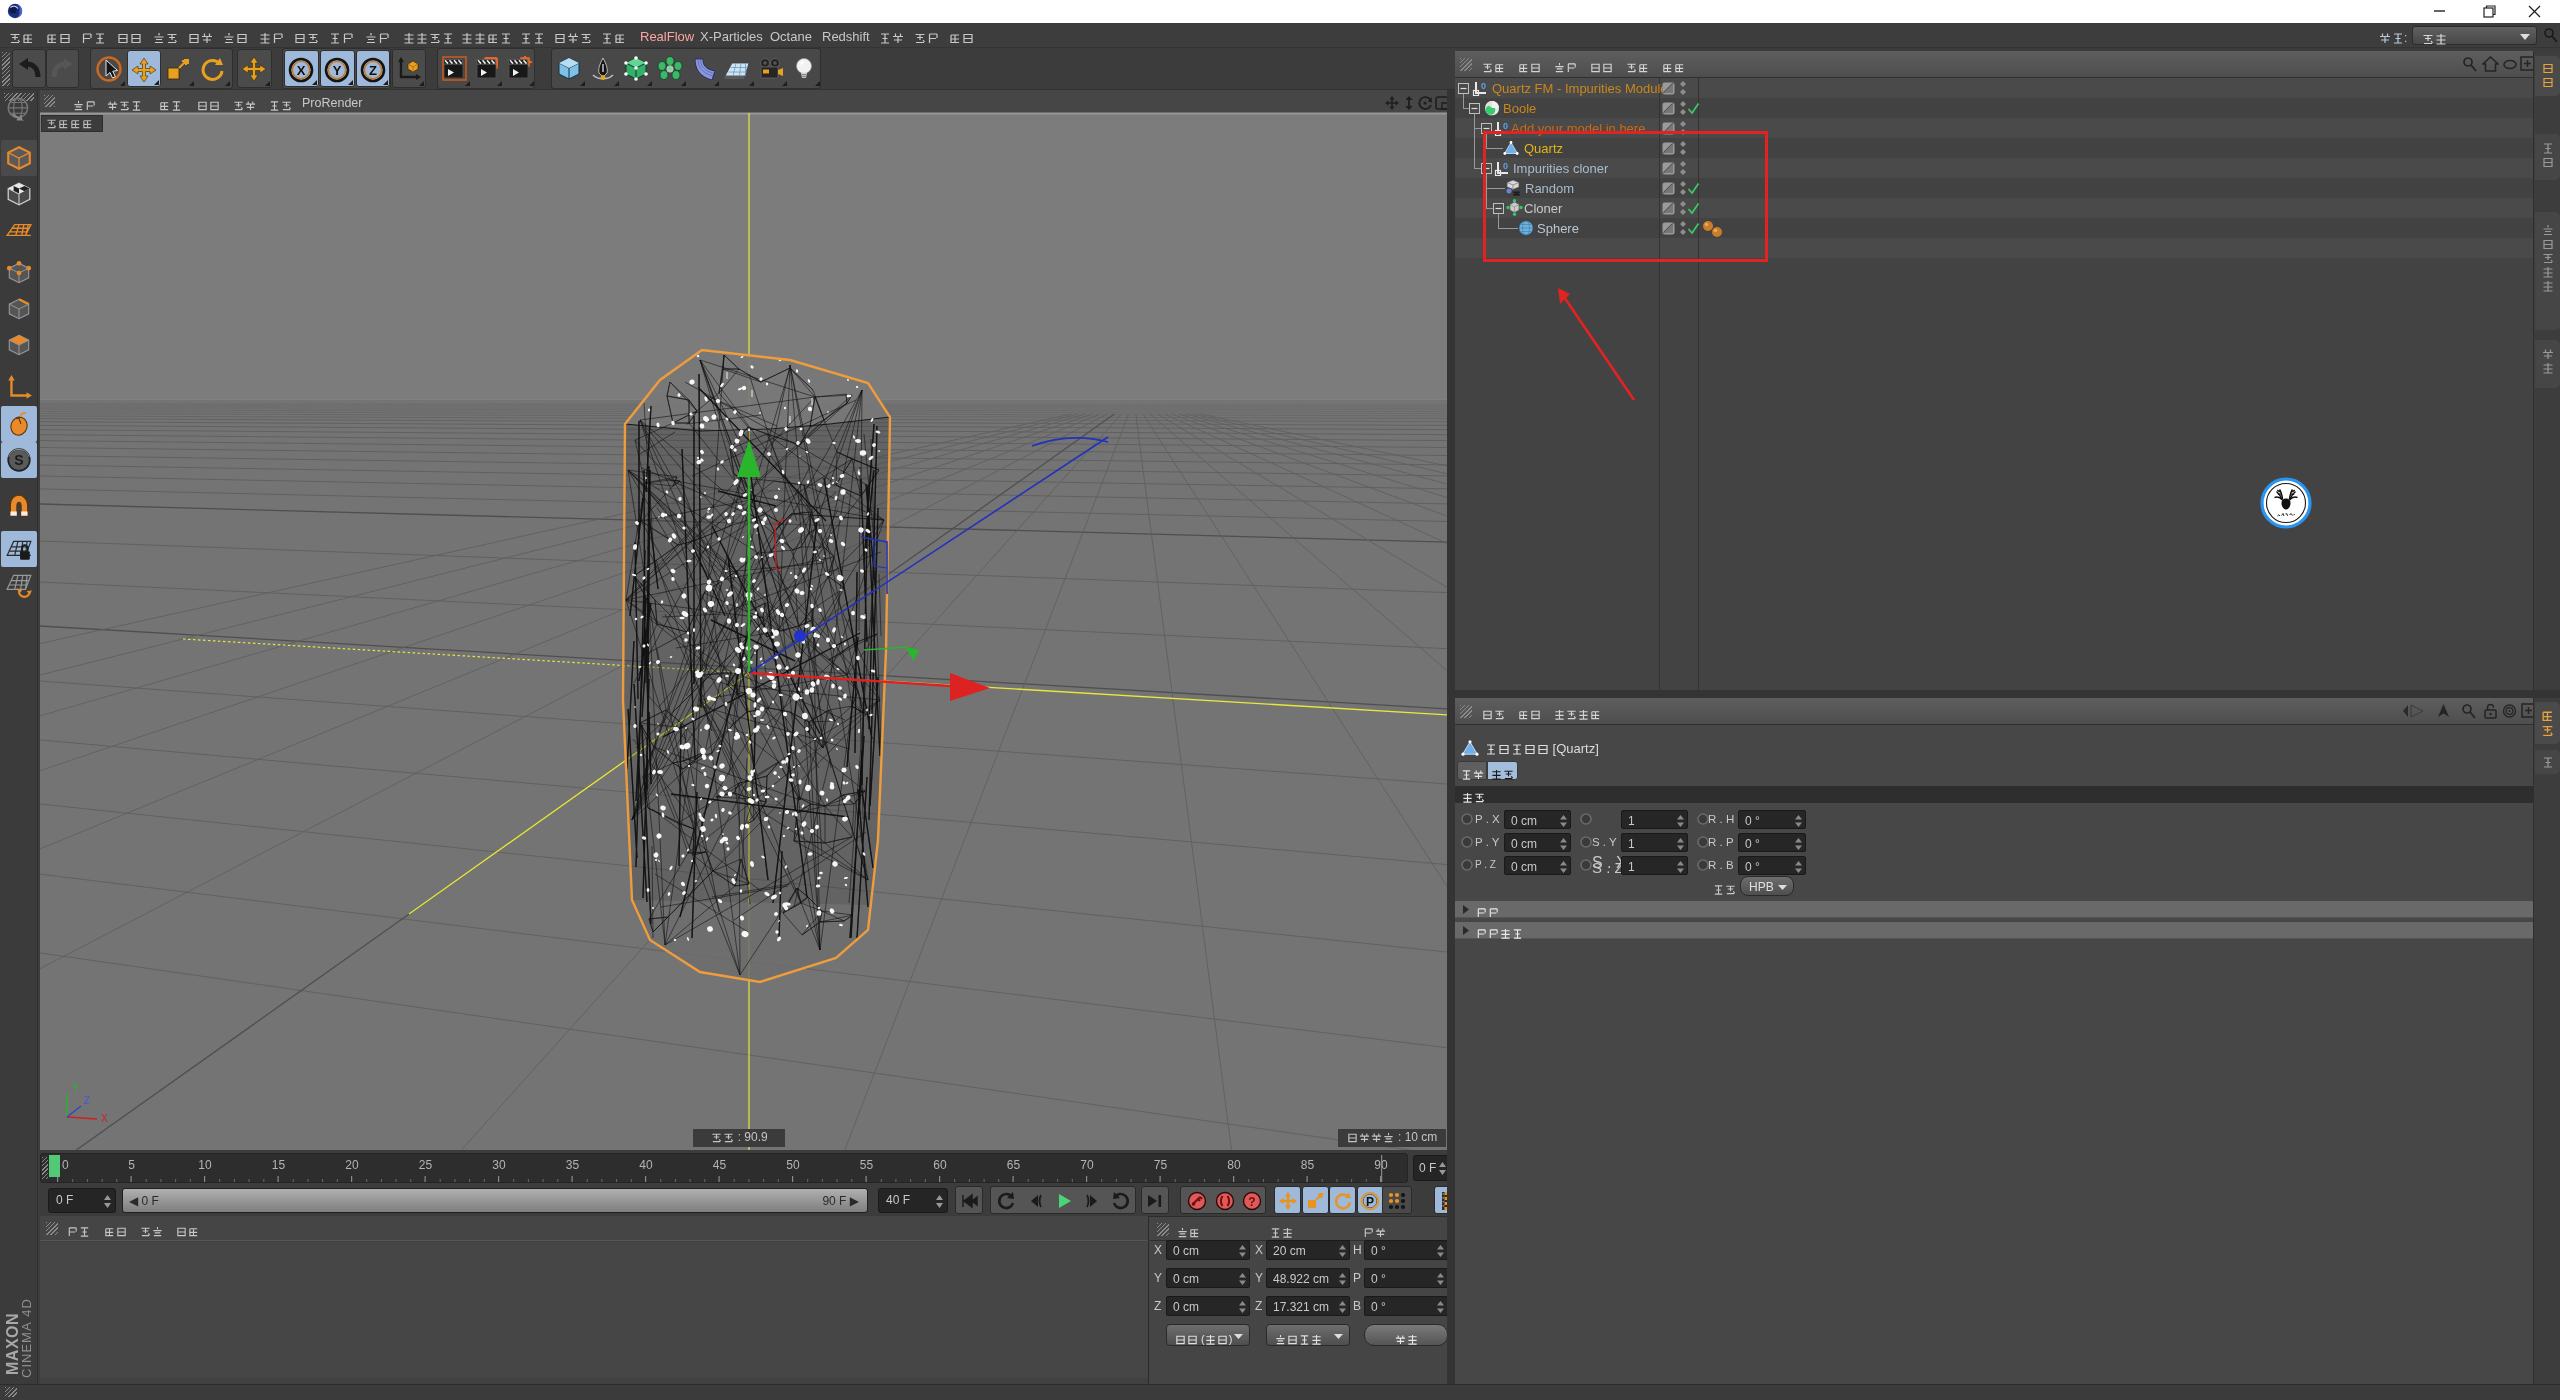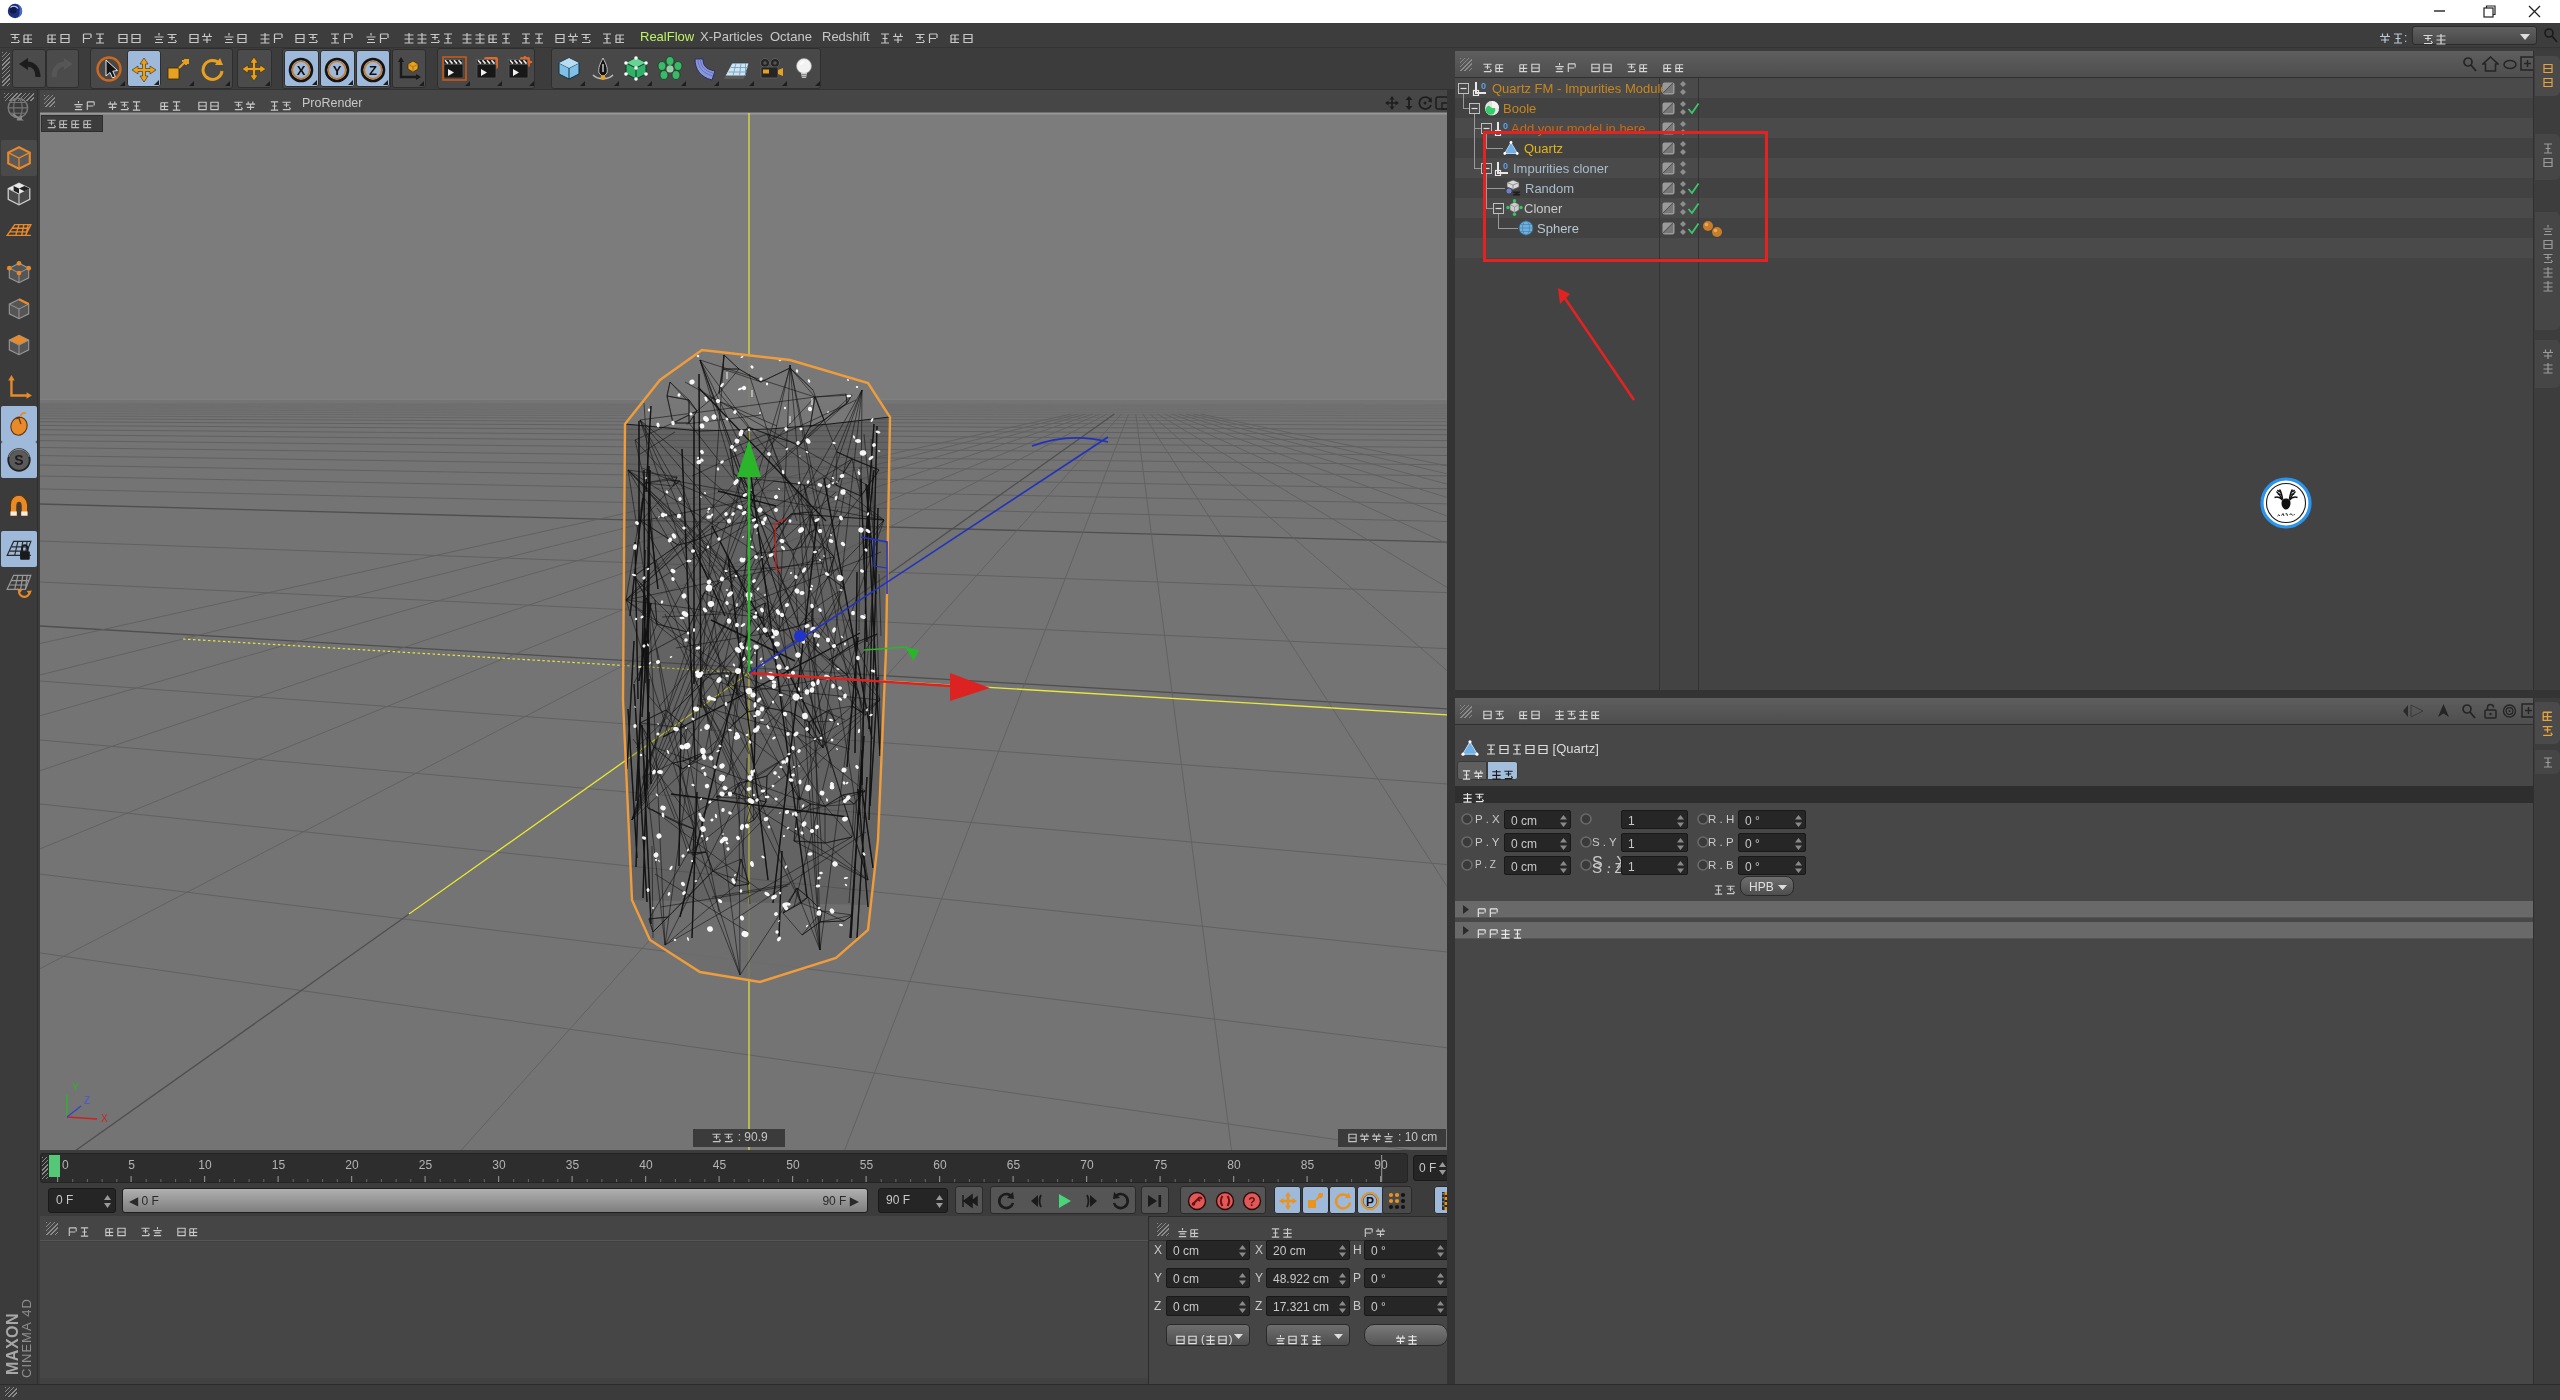--- a/index.html
+++ b/index.html
@@ -123,21 +123,21 @@
         </svg><svg class="cj" style="margin:0 0.5px 0px" width="12" height="12" viewBox="0 0 12 12">
           <path d="M1 4.5 H11 M3.5 1.5 V4.5 M8.5 1.5 V4.5 M2 8 H10 M6 4.5 V11" stroke="#c8c8c8" stroke-width="1.2" fill="none"></path>
         </svg><svg class="cj" style="margin:0 0.5px 0px" width="12" height="12" viewBox="0 0 12 12">
           <path d="M1.5 2.5 H10.5 M6 2.5 V8 M3 5.5 H9 M2 10.5 H10 M9 8 L10.5 10" stroke="#c8c8c8" stroke-width="1.2" fill="none"></path>
         </svg></span></div>
     <div class="a" style="left:600px;top:28px;width:60px;height:16px;"><span class="mi"><svg class="cj" style="margin:0 0.5px 0px" width="12" height="12" viewBox="0 0 12 12">
           <path d="M2 2 H10 M6 2 V11 M2 11 H10 M3.5 6.5 H8.5" stroke="#c8c8c8" stroke-width="1.2" fill="none"></path>
         </svg><svg class="cj" style="margin:0 0.5px 0px" width="12" height="12" viewBox="0 0 12 12">
           <path d="M2 3 H10 M2 3 V10.5 H10 M6 3 V10.5 M2 7 H10" stroke="#c8c8c8" stroke-width="1.2" fill="none"></path>
         </svg></span></div>
-    <div class="a" style="left:640px;top:29px;width:80px;height:16px;color:#bef264;font-size:13px">RealFlow</div>
+    <div class="a" style="left:640px;top:29px;width:80px;height:16px;color:#fca5a5;font-size:13px">RealFlow</div>
     <div class="a" style="left:700px;top:29px;width:80px;height:16px;color:#c8c8c8;font-size:13px">X-Particles</div>
     <div class="a" style="left:770px;top:29px;width:80px;height:16px;color:#c8c8c8;font-size:13px">Octane</div>
     <div class="a" style="left:822px;top:29px;width:80px;height:16px;color:#c8c8c8;font-size:13px">Redshift</div>
     <div class="a" style="left:878px;top:28px;width:40px;height:16px;"><span class="mi"><svg class="cj" style="margin:0 0.5px 0px" width="12" height="12" viewBox="0 0 12 12">
           <path d="M2 2 H10 M6 2 V11 M2 11 H10 M3.5 6.5 H8.5" stroke="#c8c8c8" stroke-width="1.2" fill="none"></path>
         </svg><svg class="cj" style="margin:0 0.5px 0px" width="12" height="12" viewBox="0 0 12 12">
           <path d="M1 4.5 H11 M3.5 1.5 V4.5 M8.5 1.5 V4.5 M2 8 H10 M6 4.5 V11" stroke="#c8c8c8" stroke-width="1.2" fill="none"></path>
         </svg></span></div>
     <div class="a" style="left:913px;top:28px;width:40px;height:16px;"><span class="mi"><svg class="cj" style="margin:0 0.5px 0px" width="12" height="12" viewBox="0 0 12 12">
           <path d="M1.5 2.5 H10.5 M6 2.5 V8 M3 5.5 H9 M2 10.5 H10 M9 8 L10.5 10" stroke="#c8c8c8" stroke-width="1.2" fill="none"></path>
@@ -1236,21 +1236,21 @@
       <div class="a" style="left:7px;top:4px">0 F</div>
       <svg class="a" style="right:4px;top:6px" width="7" height="13" viewBox="0 0 7 13">
         <path d="M0 5 L3.5 0 L7 5Z M0 8 L3.5 13 L7 8Z" fill="#999"></path>
       </svg>
     </div>
     <div class="a" style="left:122px;top:1188px;width:746px;height:25px;background:linear-gradient(#b0b0b0,#7e7e7e);border:1px solid #1f1f1f;border-radius:3px">
       <div class="a" style="left:6px;top:5px;color:#2a2a2a;font-size:12px">◀ 0 F</div>
       <div class="a" style="right:8px;top:5px;color:#2a2a2a;font-size:12px">90 F ▶</div>
     </div>
     <div class="a" style="left:878px;top:1188px;width:70px;height:25px;background:#252525;border:1px solid #1a1a1a;border-radius:3px;color:#c8c8c8;font-size:12px">
-      <div class="a" style="left:7px;top:4px">90 F</div>
+      <div class="a" style="left:7px;top:4px">40 F</div>
       <svg class="a" style="right:4px;top:6px" width="7" height="13" viewBox="0 0 7 13">
         <path d="M0 5 L3.5 0 L7 5Z M0 8 L3.5 13 L7 8Z" fill="#999"></path>
       </svg>
     </div>
     <div class="a" style="left:955px;top:1186px;width:28px;height:28px;background:#555555;border:1px solid #2a2a2a;border-radius:3px;text-align:center">
       <svg class="blk" style="margin:4px auto 0" width="20" height="20" viewBox="0 0 20 20">
         <path d="M4 4 V16 M5 10 L13 4 V16 Z M13 10 L18 6 V14 Z" fill="#1b1b1b" stroke="#1b1b1b" stroke-width="1.5"></path>
       </svg>
     </div>
     <div class="a" style="left:990px;top:1186px;width:146px;height:28px;background:#555555;border:1px solid #2a2a2a;border-radius:3px"></div>

